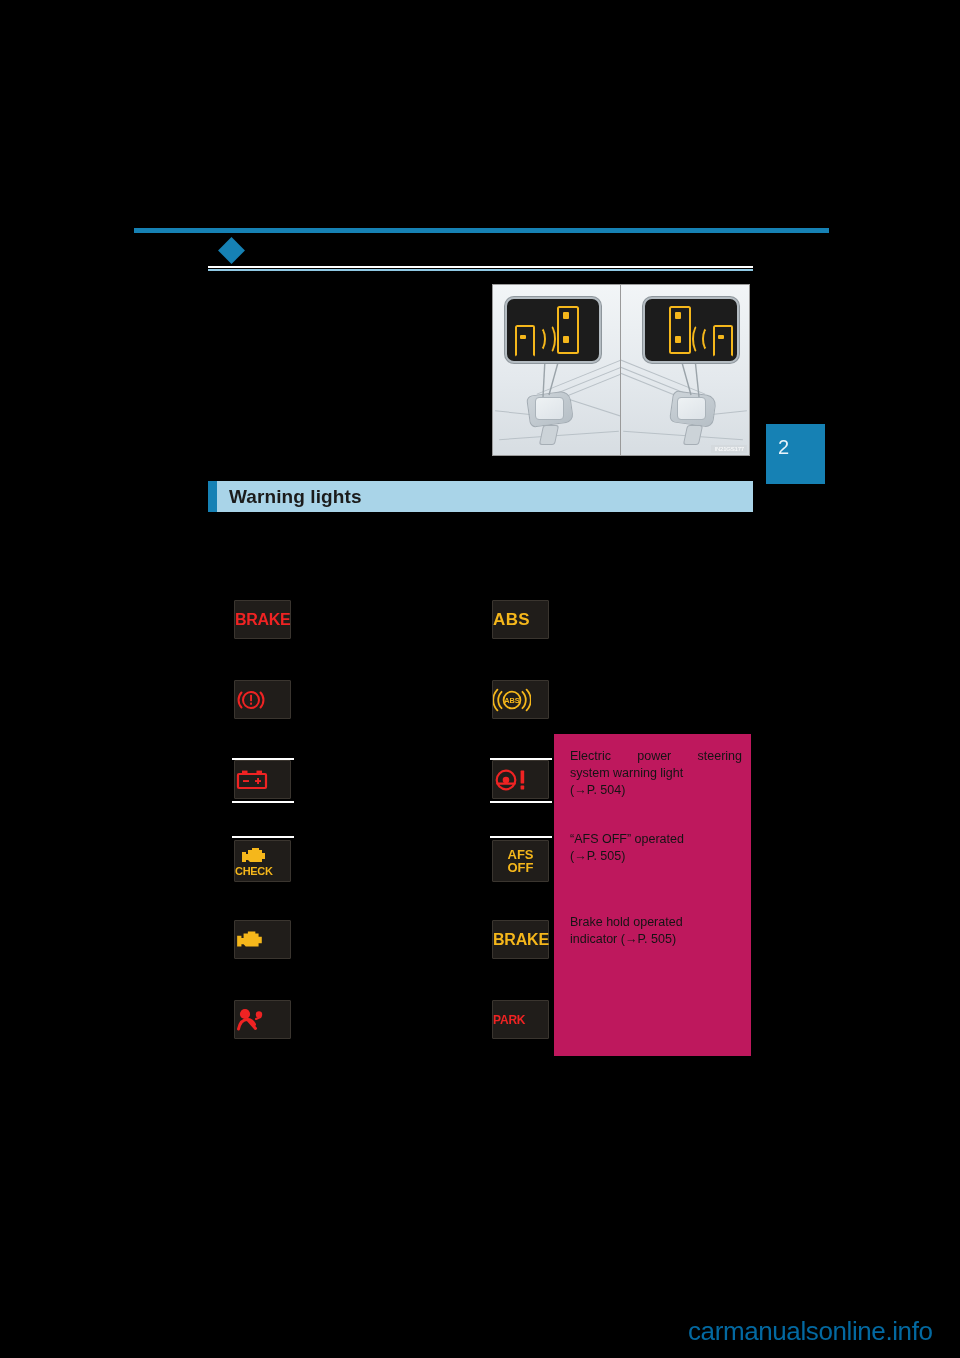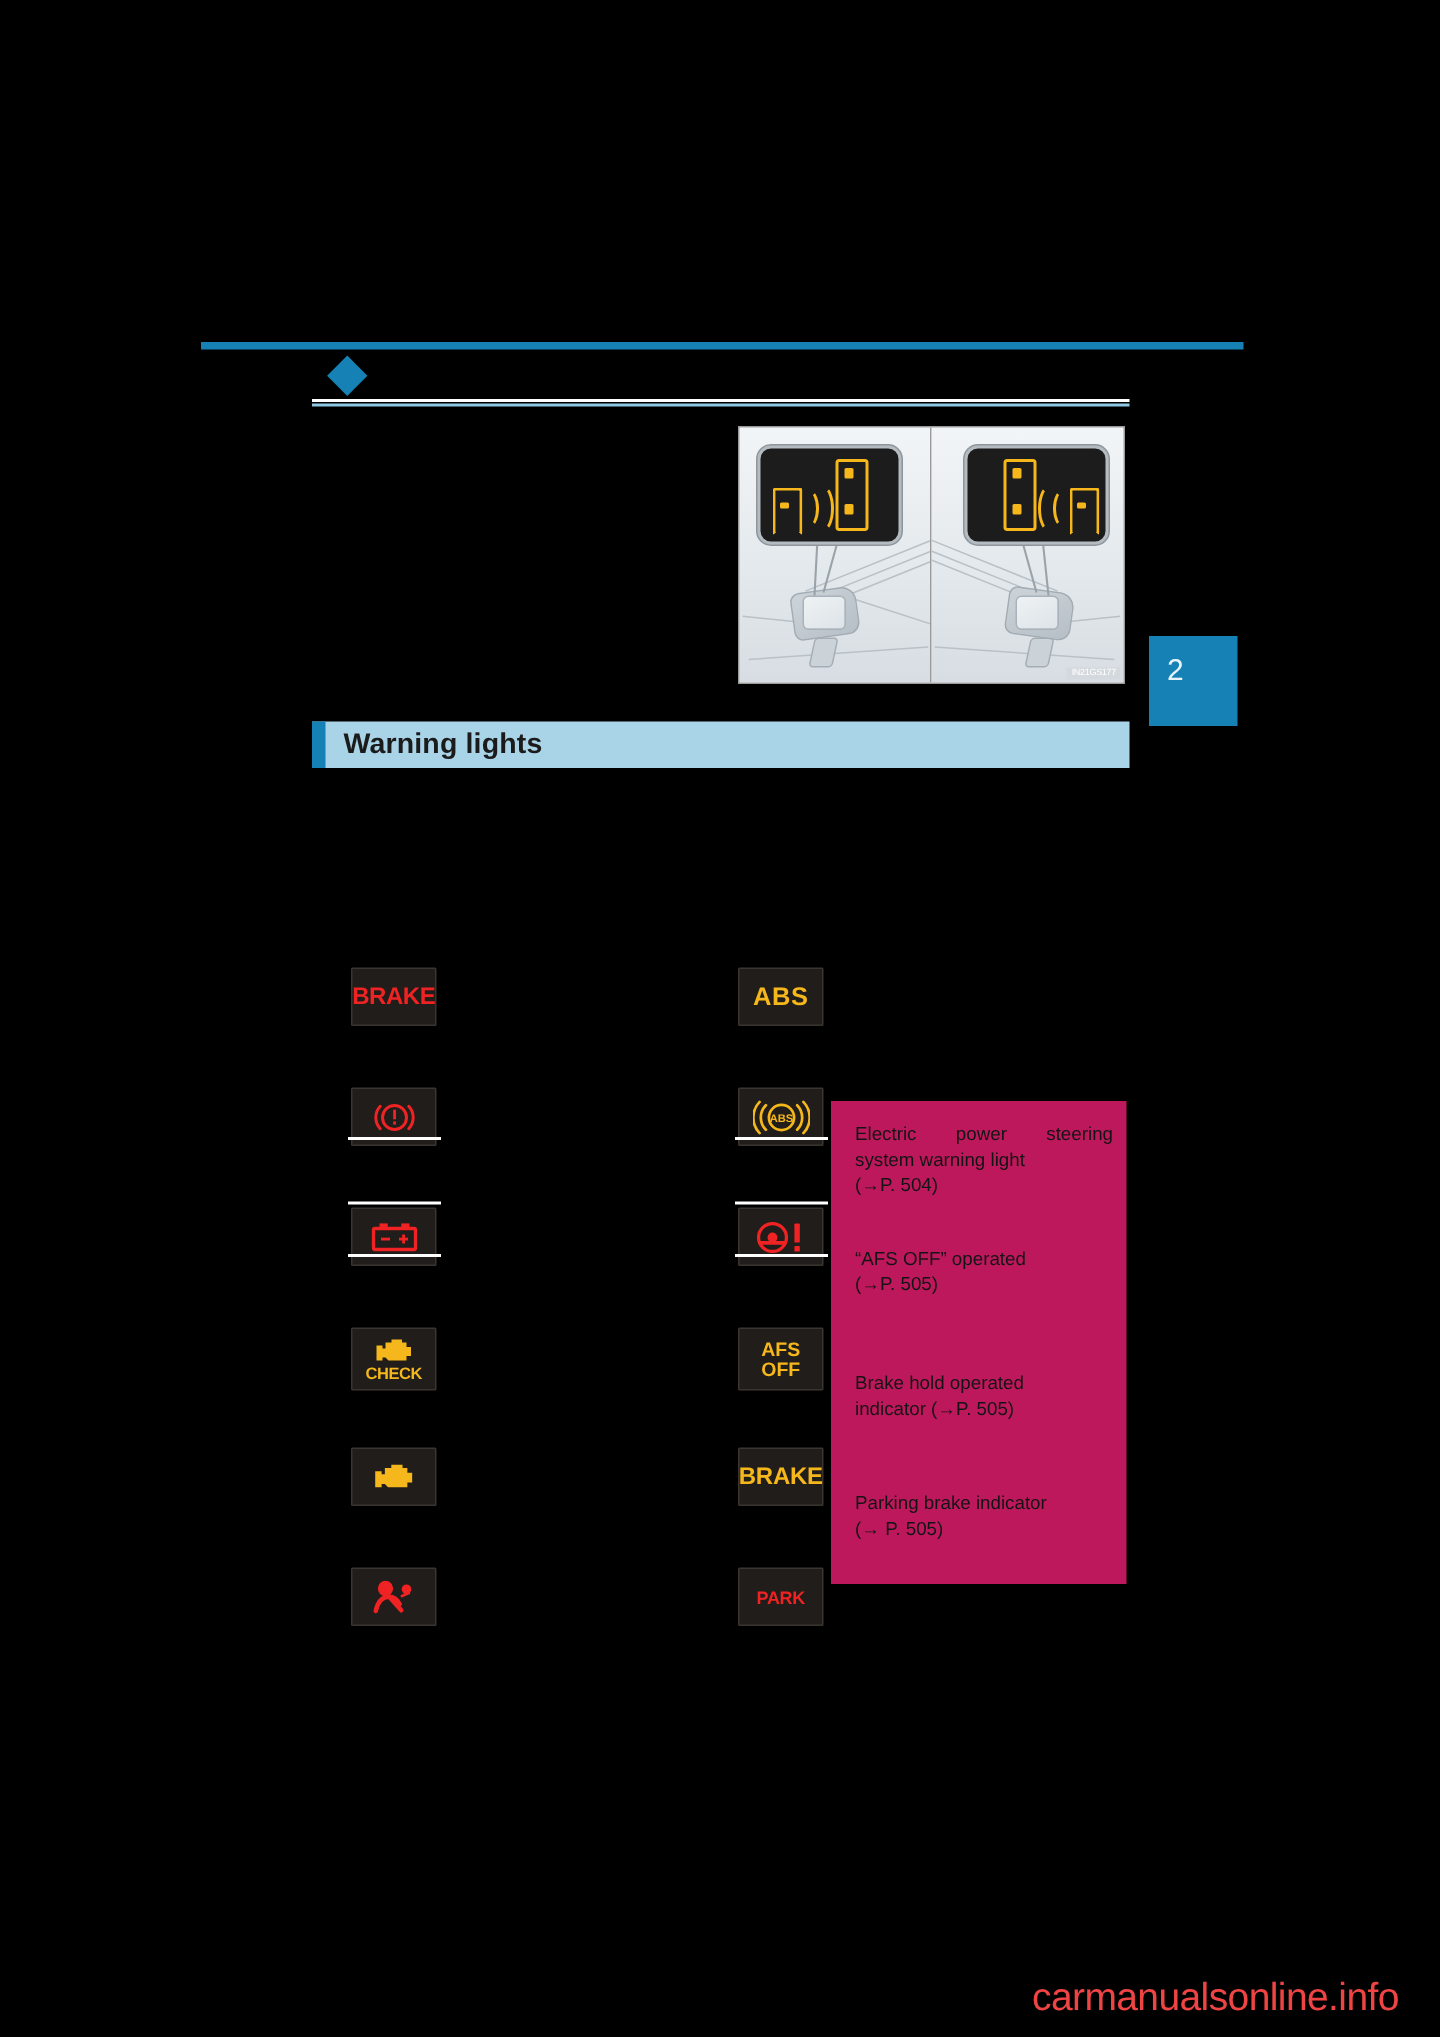--- a/index.html
+++ b/index.html
@@ -206,25 +206,23 @@
     position: relative;
     height: 80px;
   }
   .indicator {
     position: absolute;
     background: #201d1a;
     border: 1px solid #3a352f;
     box-sizing: border-box;
     display: flex;
     align-items: center;
-    justify-content: center;
     font-family: "Liberation Sans", sans-serif;
     font-weight: bold;
     border-radius: 1px;
-    margin-top: 45px;
   }
   .indicator.col-l { left: 0;    width: 57px; height: 39px; }
   .indicator.col-r { left: 258px; width: 57px; height: 39px; }
 
   .txt-red    { color: #ef2323; }
   .txt-amber  { color: #f5b71b; }
 
   .lbl-brake { font-size: 16px; letter-spacing: -0.3px; }
   .lbl-abs   { font-size: 17px; letter-spacing: 0.4px; }
   .lbl-hold  { font-size: 16px; letter-spacing: -0.2px; }
@@ -256,21 +254,21 @@
     line-height: 17px;
     font-family: "Liberation Sans", sans-serif;
   }
   .info-item .just { text-align: justify; text-align-last: justify; }
 
   
   .watermark {
     position: absolute;
     left: 688px;
     top: 1316px;
-    color: #ef4444;
+    color: #0369a1;
     font-size: 26px;
     letter-spacing: -0.4px;
     font-family: "Liberation Sans", sans-serif;
   }
 </style>
 </head>
 <body>
 
 <div class="top-rule"></div>
 
@@ -472,19 +470,15 @@
   <div class="info-item" style="top:97px;">
     <div>“AFS OFF” operated</div>
     <div>(→P. 505)</div>
   </div>
 
   <div class="info-item" style="top:180px;">
     <div>Brake hold operated</div>
     <div>indicator (→P. 505)</div>
   </div>
 
-  <div class="info-item" style="top:260px;">
-    <div>Parking brake indicator</div>
-    <div>(→ P. 505)</div>
-  </div>
 </div>
 
 <div class="watermark">carmanualsonline.info</div>
 
 </body></html>

